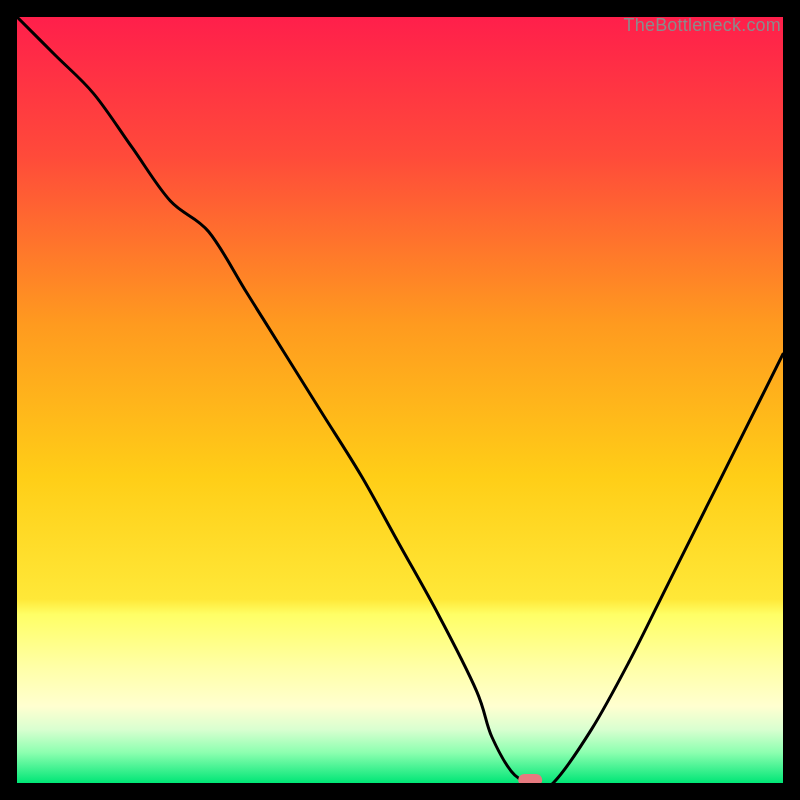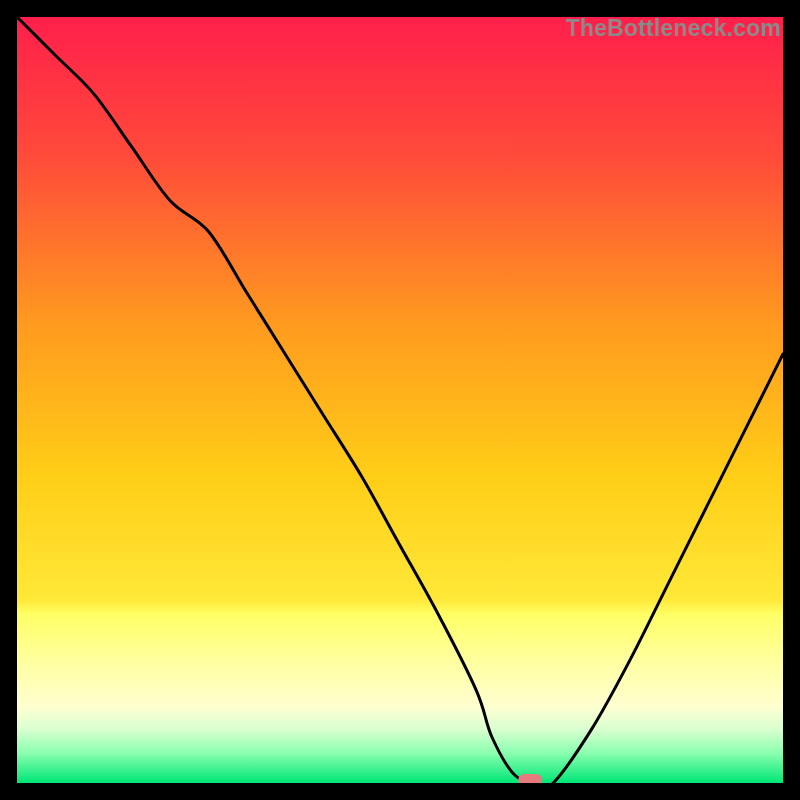--- a/index.html
+++ b/index.html
@@ -24,22 +24,22 @@
     left: 0;
     top: 0;
     width: 766px;
     height: 766px;
   }
   .watermark {
     position: absolute;
     top: -2px;
     right: 2px;
     color: #8b8b8b;
-    font-size: 23px;
-    font-weight: 700;
+    font-size: 18px;
+    font-weight: 400;
     letter-spacing: 0.2px;
   }
 </style>
 </head>
 <body>
 
 <div class="frame">
 
   <svg class="plot-area" viewBox="0 0 766 766" preserveAspectRatio="none">
     <defs>

